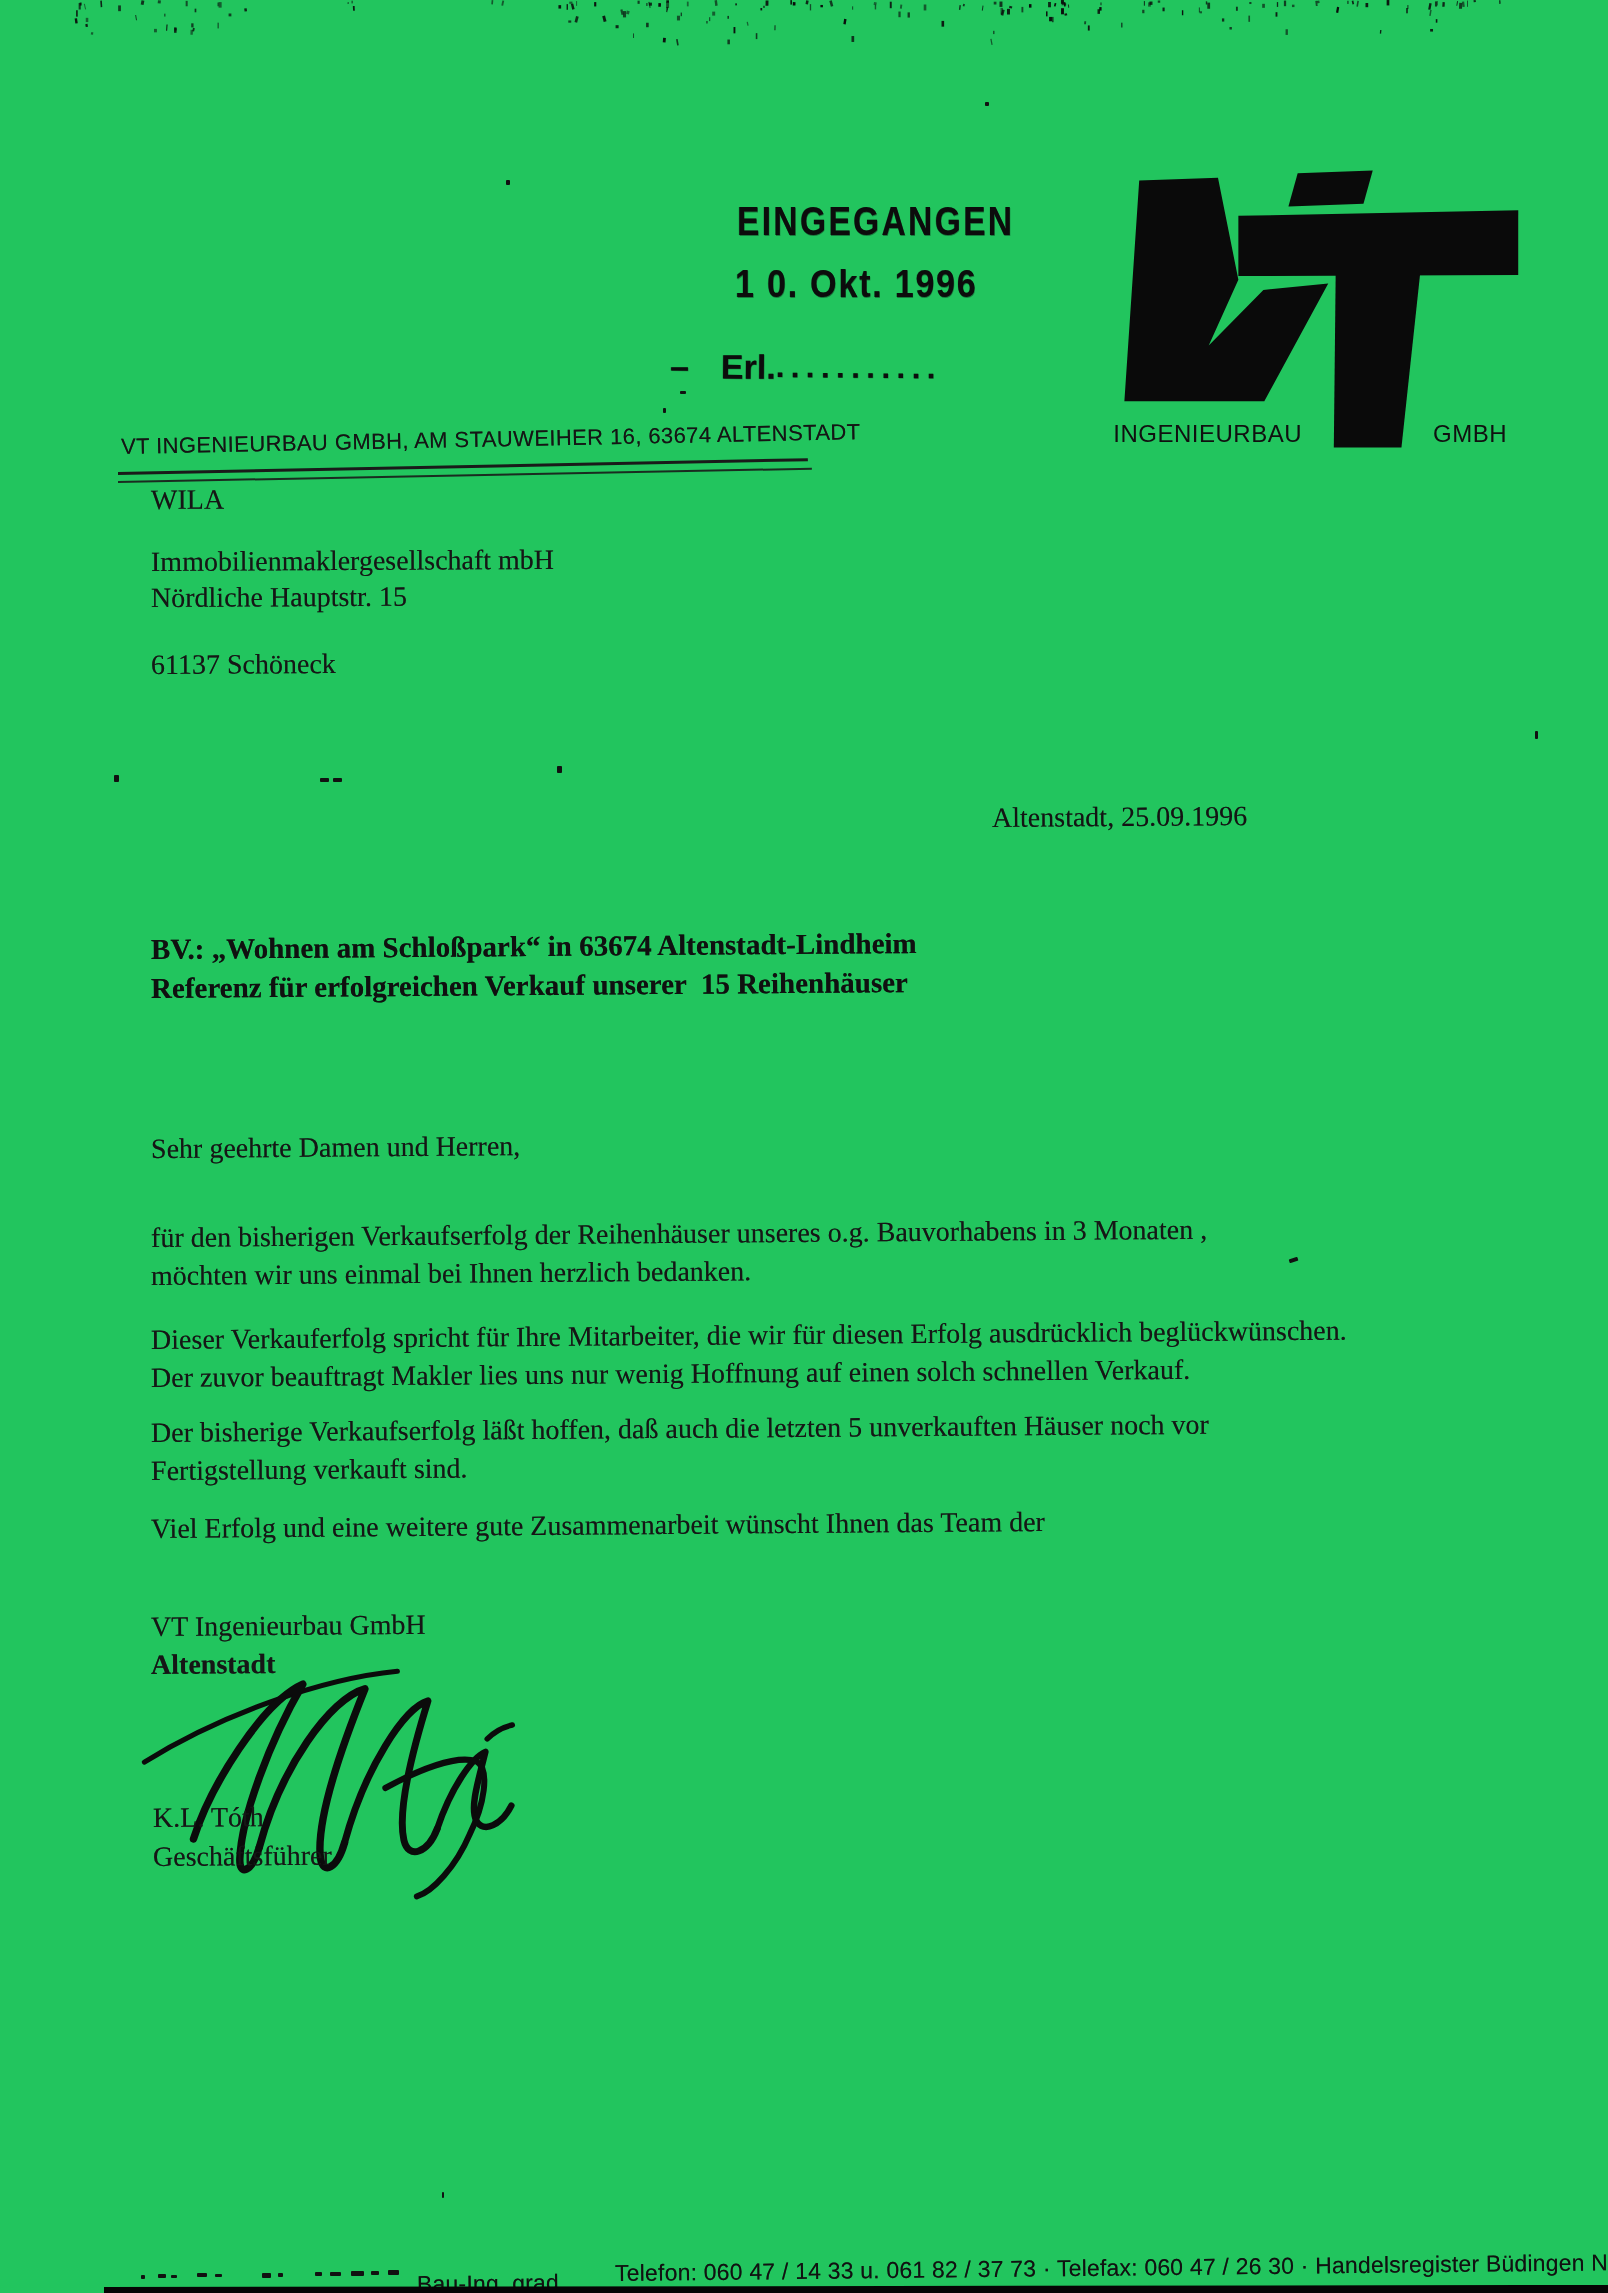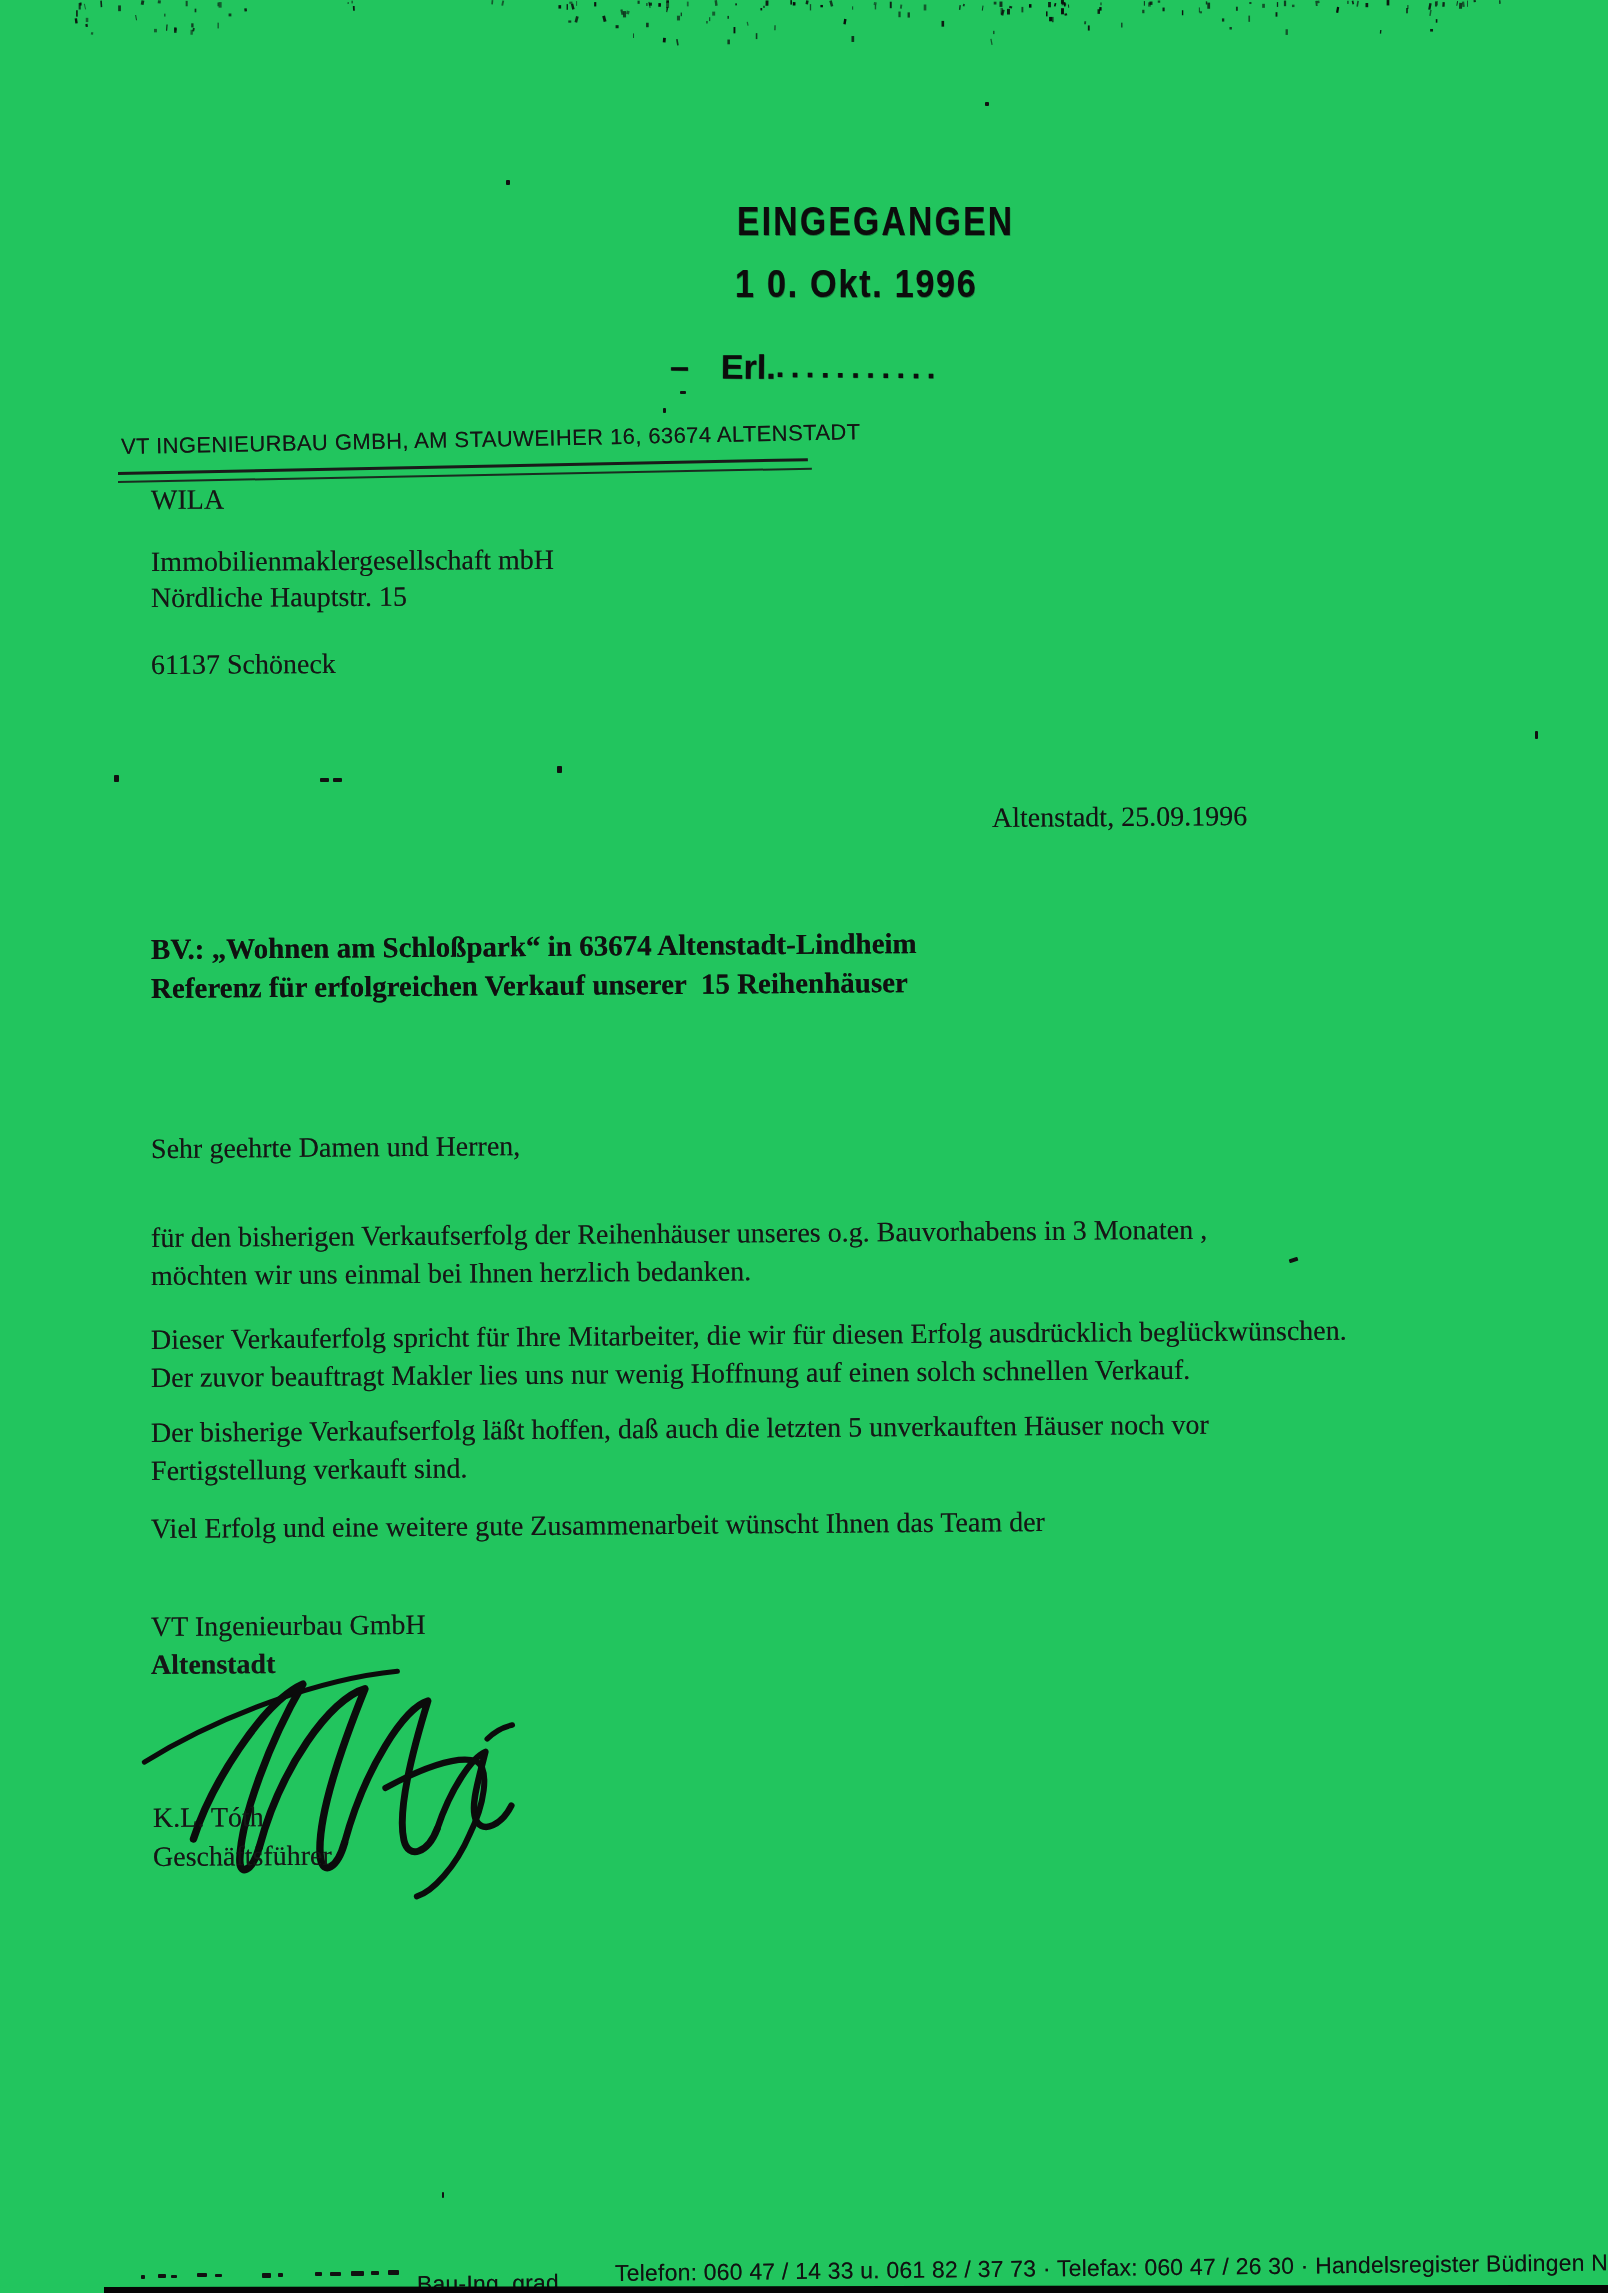--- a/index.html
+++ b/index.html
@@ -229,20 +229,34 @@
       <rect x="1616.7" y="0.2" width="1.2" height="4.0" fill="#0a0a0a" opacity="0.96" transform="rotate(-3 1616.7 0.2)"></rect>
       <rect x="1588.9" y="0.2" width="2.4" height="2.2" fill="#0a0a0a" opacity="0.80" transform="rotate(-8 1588.9 0.2)"></rect>
     </svg>
 
   <div class="abs stamp stamp-received" style="left:737px;top:198px;">EINGEGANGEN</div>
   <div class="abs stamp stamp-date" style="left:735px;top:263px;">1 0. Okt. 1996</div>
   <div class="abs stamp stamp-erl" style="left:670px;top:347px;">
     <span>–</span><span style="display:inline-block;width:32px;"></span><span>Erl.</span><span class="stamp-dots">...........</span>
   </div>
 
+  <div class="abs" style="left:1104px;top:162px;width:417px;height:292px;">
+    <svg width="417" height="292" viewBox="0 0 450 315">
+
+      <polygon fill="#0a0a0a" points="38,20 123,17 145,127 113,198 172,138 242,131 173,258 22,258"></polygon>
+
+      <polygon fill="#0a0a0a" points="199,48 209,12 290,9 280,45"></polygon>
+
+      <polygon fill="#0a0a0a" points="145,58 447,52 447,122 145,123"></polygon>
+
+      <polygon fill="#0a0a0a" points="250,122 341,122 321,308 248,308"></polygon>
+    </svg>
+    <div class="abs sans logo-label" style="left:9.3px;top:258px;">INGENIEURBAU</div>
+    <div class="abs sans logo-label" style="left:329px;top:258px;">GMBH</div>
+  </div>
 
   <div class="abs sans sender" style="left:121px;top:434px;">VT INGENIEURBAU GMBH, AM STAUWEIHER 16, 63674 ALTENSTADT</div>
   <div class="abs underline-bar" style="left:118px;top:472px;width:690px;height:2.8px;transform:rotate(-1.15deg);"></div>
   <div class="abs underline-bar" style="left:118px;top:481px;width:694px;height:1.9px;transform:rotate(-1.1deg);opacity:0.9;"></div>
 
   <div>
     <div class="abs serif addr-line line" style="left:151px;top:484px;">WILA</div>
     <div class="abs serif addr-line line" style="left:151px;top:546px;">Immobilienmaklergesellschaft mbH</div>
     <div class="abs serif addr-line line" style="left:151px;top:582px;">Nördliche Hauptstr. 15</div>
     <div class="abs serif addr-line line" style="left:151px;top:649px;">61137 Schöneck</div>

